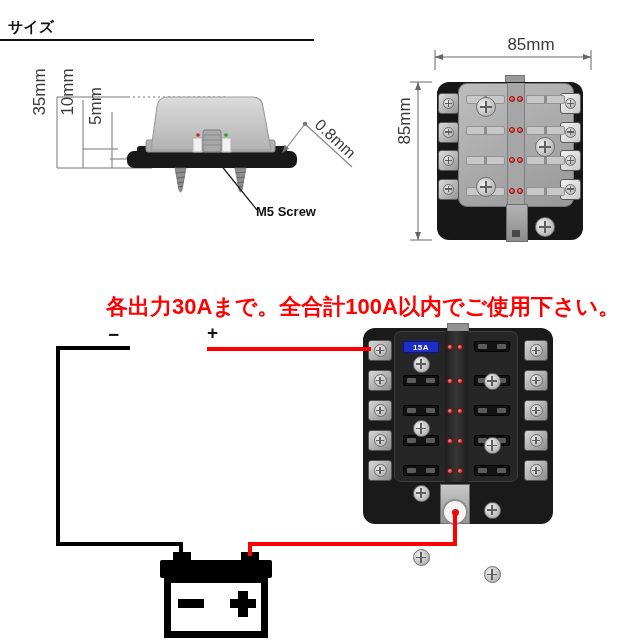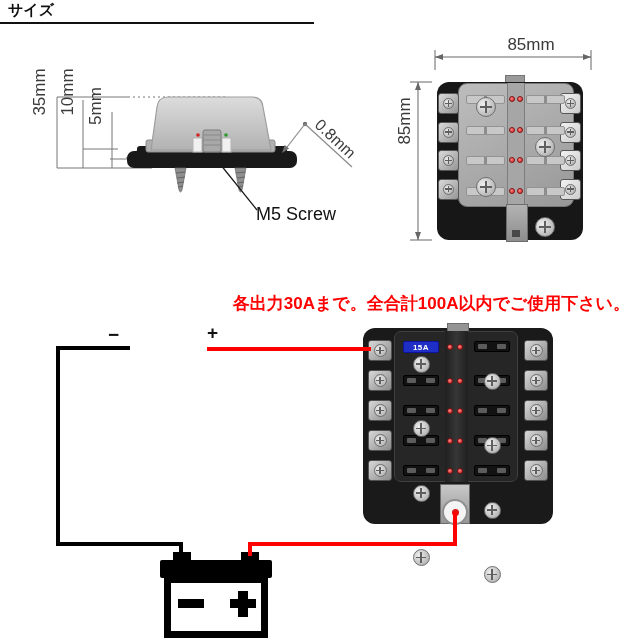--- a/index.html
+++ b/index.html
@@ -5,22 +5,22 @@
   html,body{margin:0;padding:0;background:#fff;}
   .stage{position:relative;width:640px;height:640px;background:#ffffff;overflow:hidden;
          font-family:"Liberation Sans","DejaVu Sans",sans-serif;}
   .abs{position:absolute;}
   .heading{position:absolute;left:0;width:304px;padding:0 2px 2px 8px;font-size:15px;line-height:1.25;
            font-weight:bold;color:#111;border-bottom:2px solid #111;z-index:4;}
   .dim-label{position:absolute;color:#3b3b3b;font-size:17px;white-space:nowrap;z-index:4;}
   .ctr{transform:translate(-50%,-50%);}
   .rot90{transform:translate(-50%,-50%) rotate(-90deg);}
   .rot45{transform:translate(-50%,-50%) rotate(43deg);}
-  .m5-label{position:absolute;left:256px;top:204px;font-size:18px;font-weight:400;color:#111;z-index:4;}
-  .warning{position:absolute;top:292px;right:10px;font-size:17px;font-weight:600;letter-spacing:0;z-index:4;}
+  .m5-label{position:absolute;left:256px;top:204px;font-size:13px;font-weight:700;color:#111;z-index:4;}
+  .warning{position:absolute;top:292px;right:20px;font-size:22px;font-weight:600;letter-spacing:0;z-index:4;}
   .device-box{position:absolute;left:130px;top:334px;width:77px;height:28px;background:#fff;
               border:2px solid #111;box-sizing:border-box;display:flex;align-items:center;justify-content:center;
               font-size:16px;font-weight:600;color:#111;z-index:2;}
   .polarity{position:absolute;font-size:19px;font-weight:600;color:#111;z-index:4;}
   
   #topview{position:absolute;left:400px;top:30px;width:200px;height:220px;z-index:2;}
   #topview .tv-tab-top{left:105px;top:45px;width:18px;height:9px;background:#9a9a9a;border:1px solid #747474;}
   #topview .tv-box{left:37px;top:52px;width:146px;height:158px;background:#171717;border-radius:12px;}
   #topview .tv-cover{left:58px;top:53px;width:114px;height:122px;border-radius:9px;
                      background:linear-gradient(150deg,#bdbdbd,#989898);border:1px solid #787878;}
@@ -75,21 +75,21 @@
   #battery .bat-body{left:4px;top:24px;width:104px;height:62px;background:#fff;border:7px solid #000;
                      box-sizing:border-box;}
   #battery .sym{background:#000;}
   #gfx{position:absolute;left:0;top:0;z-index:3;}
 </style>
 </head>
 <body>
 
 <div class="stage">
 
-  <div class="heading" style="top:1px;">サイズ</div>
+  <div class="heading" style="top:18px;">サイズ</div>
 
   <svg id="gfx" width="640" height="640" viewBox="0 0 640 640">
     <defs>
       <linearGradient id="domeg" x1="0" y1="0" x2="0" y2="1">
         <stop offset="0" stop-color="#dcdcdc"></stop>
           <stop offset="1" stop-color="#b2b2b2"></stop>
       </linearGradient>
     </defs>
 
     <g stroke="#777" stroke-width="1" fill="none">

